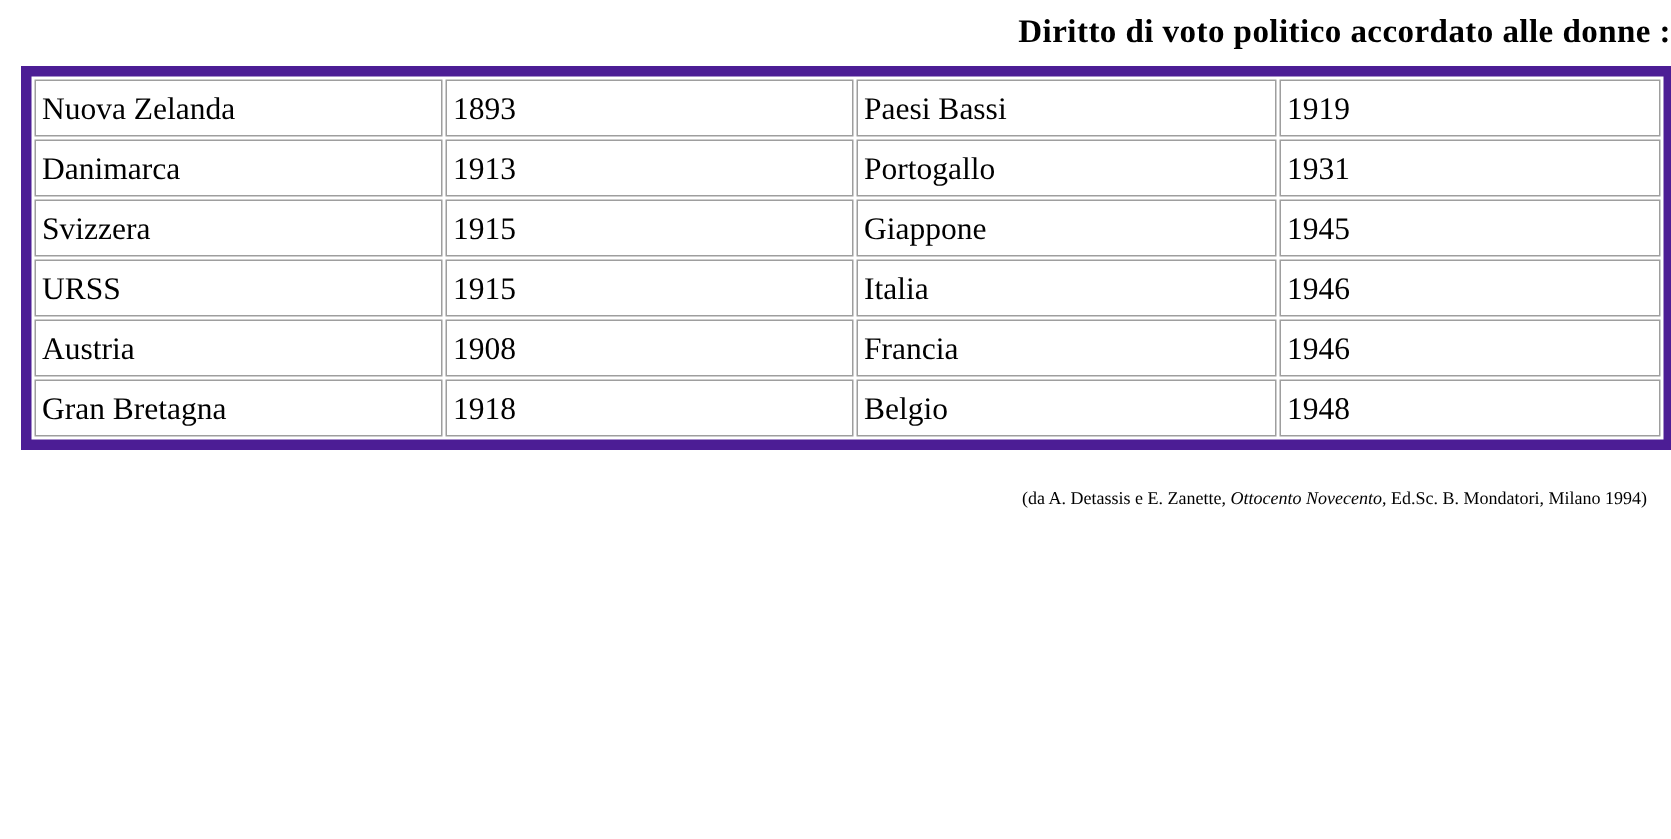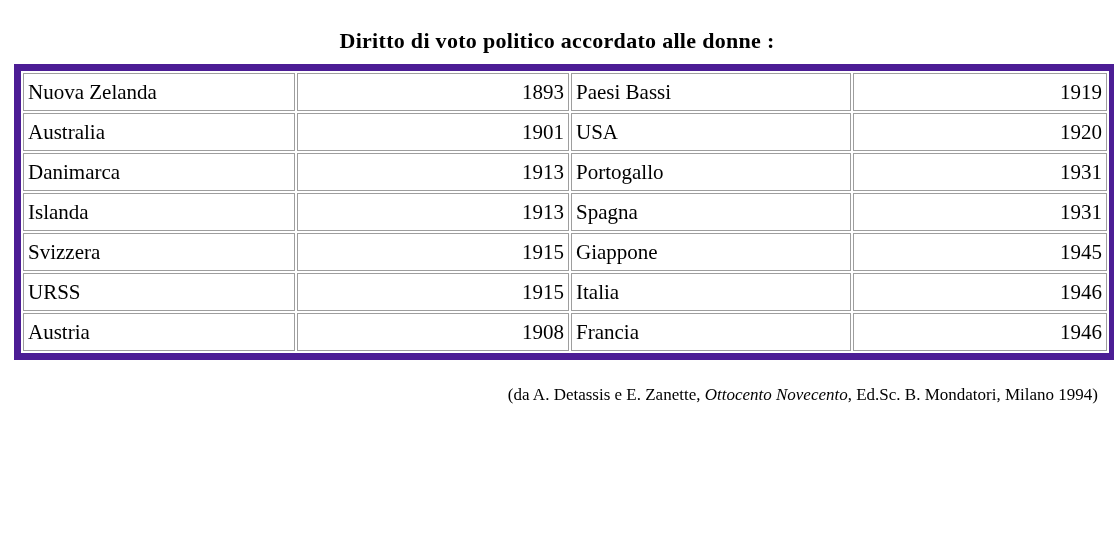--- a/index.html
+++ b/index.html
@@ -11,22 +11,22 @@
     font-family: "Liberation Serif", "DejaVu Serif", serif;
     color: #000000;
     overflow: hidden;
   }
   .doc {
     position: relative;
     width: 1114px;
     height: 559px;
   }
   .doc-title {
-    margin: 28px 0 0 0;
-    text-align: center;
+    margin: 8px 0 0 0;
+    text-align: right;
     font-size: 22px;
     font-weight: bold;
     letter-spacing: 0.3px;
   }
   table.suffrage-table {
     margin: 10px 0 0 14px;
     width: 1086px;
     table-layout: fixed;
     border-collapse: separate;
     border-spacing: 2px;
@@ -41,26 +41,26 @@
     border: 1px solid #9e9e9e;
     font-size: 21px;
     height: 36px;
     padding: 0 4px;
     vertical-align: middle;
     background: #ffffff;
     overflow: hidden;
     white-space: nowrap;
   }
   td.cell-country { text-align: left; }
-  td.cell-year    { text-align: right; }
+  td.cell-year    { text-align: left; }
   .citation {
     margin-top: 25px;
     padding-right: 16px;
     text-align: right;
-    font-size: 17px;
+    font-size: 12px;
   }
   .citation .work-title { font-style: italic; }
 </style>
 </head>
 <body>
 
 <div class="doc">
 
   <div class="doc-title">Diritto di voto politico accordato alle donne :</div>
 
@@ -72,55 +72,49 @@
         <col class="c-year-r">
     </colgroup>
     <tbody>
       <tr>
         <td class="cell-country">Nuova Zelanda</td>
         <td class="cell-year">1893</td>
         <td class="cell-country">Paesi Bassi</td>
         <td class="cell-year">1919</td>
       </tr>
       <tr>
-        <td class="cell-country">Australia</td>
-        <td class="cell-year">1901</td>
-        <td class="cell-country">USA</td>
-        <td class="cell-year">1920</td>
-      </tr>
-      <tr>
         <td class="cell-country">Danimarca</td>
         <td class="cell-year">1913</td>
         <td class="cell-country">Portogallo</td>
-        <td class="cell-year">1931</td>
-      </tr>
-      <tr>
-        <td class="cell-country">Islanda</td>
-        <td class="cell-year">1913</td>
-        <td class="cell-country">Spagna</td>
         <td class="cell-year">1931</td>
       </tr>
       <tr>
         <td class="cell-country">Svizzera</td>
         <td class="cell-year">1915</td>
         <td class="cell-country">Giappone</td>
         <td class="cell-year">1945</td>
       </tr>
       <tr>
         <td class="cell-country">URSS</td>
         <td class="cell-year">1915</td>
         <td class="cell-country">Italia</td>
         <td class="cell-year">1946</td>
       </tr>
       <tr>
         <td class="cell-country">Austria</td>
         <td class="cell-year">1908</td>
         <td class="cell-country">Francia</td>
         <td class="cell-year">1946</td>
       </tr>
+      <tr>
+        <td class="cell-country">Gran Bretagna</td>
+        <td class="cell-year">1918</td>
+        <td class="cell-country">Belgio</td>
+        <td class="cell-year">1948</td>
+      </tr>
     </tbody>
   </table>
 
   <div class="citation">
     <span>(da A. Detassis e E. Zanette, </span><span class="work-title">Ottocento Novecento</span><span>, Ed.Sc. B. Mondatori, Milano 1994)</span>
   </div>
 
 </div>
 
 </body></html>

